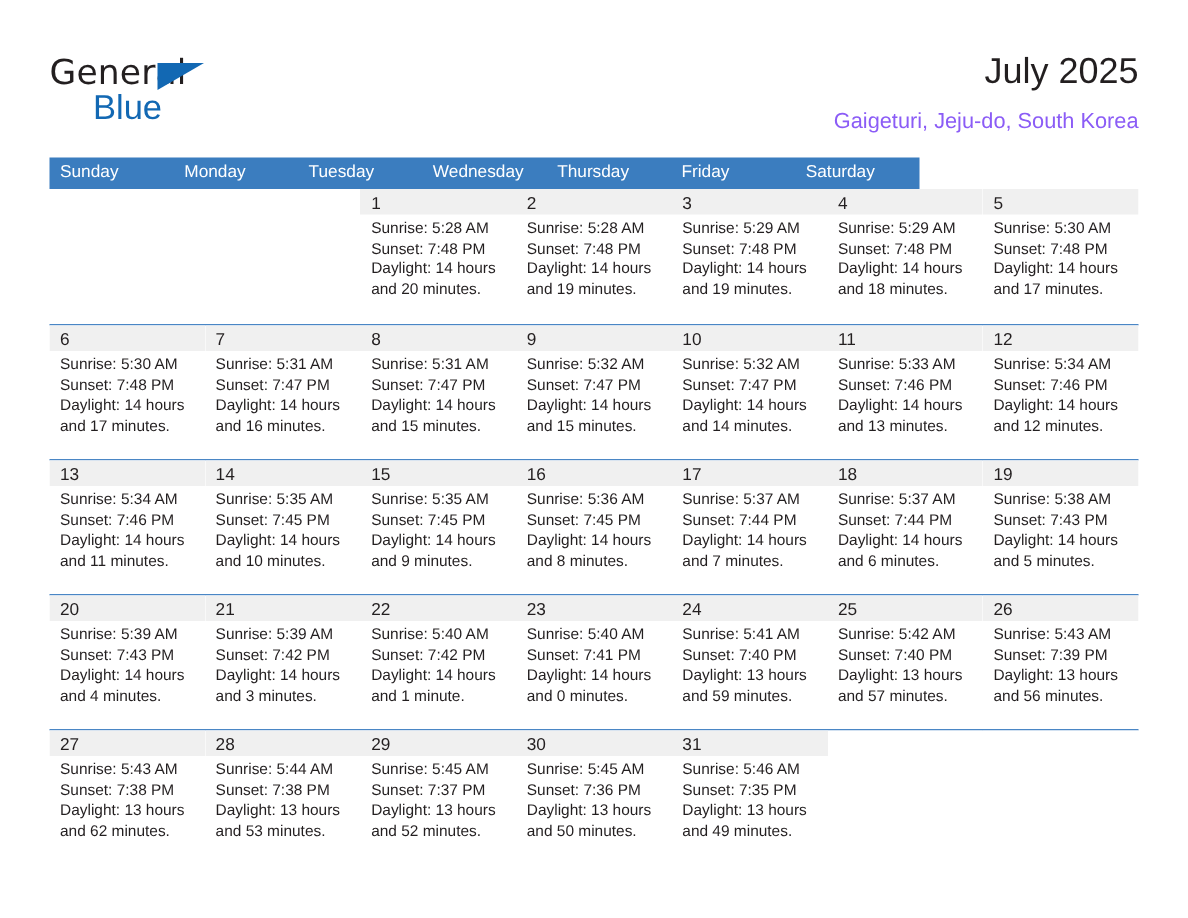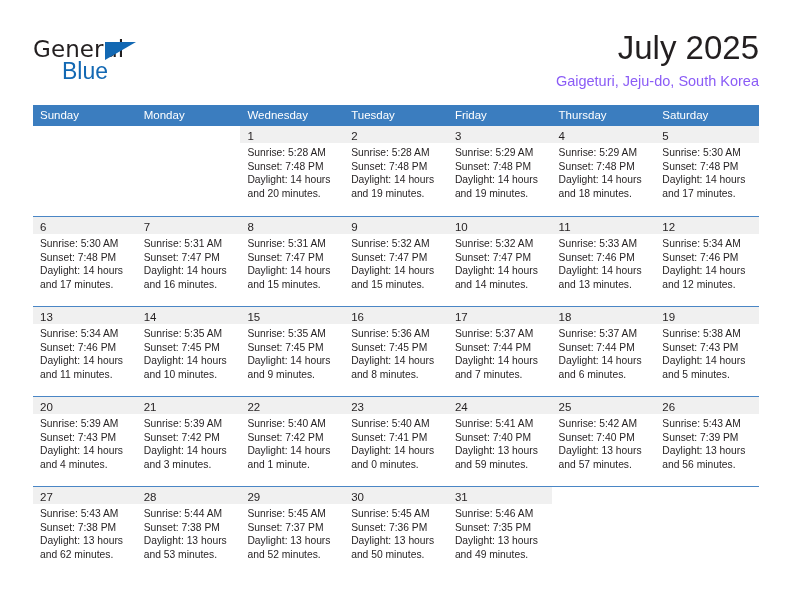--- a/index.html
+++ b/index.html
@@ -69,21 +69,21 @@
     line-height: 26px;
   }
 
   .title-block {
     position: absolute;
     right: 33px;
     top: 32px;
     text-align: right;
   }
   .cal-title {
-    font-size: 33px;
+    font-size: 24px;
     color: #231f20;
     line-height: 32px;
     font-weight: normal;
     margin: 0;
     white-space: nowrap;
   }
   .cal-subtitle {
     font-size: 14.5px;
     color: #8b5cf6;
     line-height: 20px;
@@ -94,21 +94,21 @@
   
   .calendar {
     position: absolute;
     left: 33px;
     top: 105px;
     width: 726px;
   }
 
   .weekday-row {
     display: flex;
-    width: 726px;
+    width: 580px;
     height: 21px;
     background: #3b7dbf;
   }
   .weekday {
     flex: 1 1 0;
     color: #ffffff;
     font-size: 11.5px;
     line-height: 21px;
     padding-left: 7px;
     box-sizing: border-box;
@@ -176,24 +176,24 @@
       <h1 class="cal-title">July 2025</h1>
       <div class="cal-subtitle">Gaigeturi, Jeju-do, South Korea</div>
     </div>
 
   </div>
 
   <div class="calendar">
     <div class="weekday-row" id="weekday-row">
         <div class="weekday">Sunday</div>
         <div class="weekday">Monday</div>
+        <div class="weekday">Tuesday</div>
         <div class="weekday">Wednesday</div>
-        <div class="weekday">Tuesday</div>
+        <div class="weekday">Thursday</div>
         <div class="weekday">Friday</div>
-        <div class="weekday">Thursday</div>
         <div class="weekday">Saturday</div>
       </div>
     <div id="weeks-container">
         <div class="week-row first">
           <div class="day-cell">
             <div class="day-num-bar"><span class="day-num"></span></div>
             <div class="day-body"></div>
           </div>
           <div class="day-cell">
             <div class="day-num-bar"><span class="day-num"></span></div>

